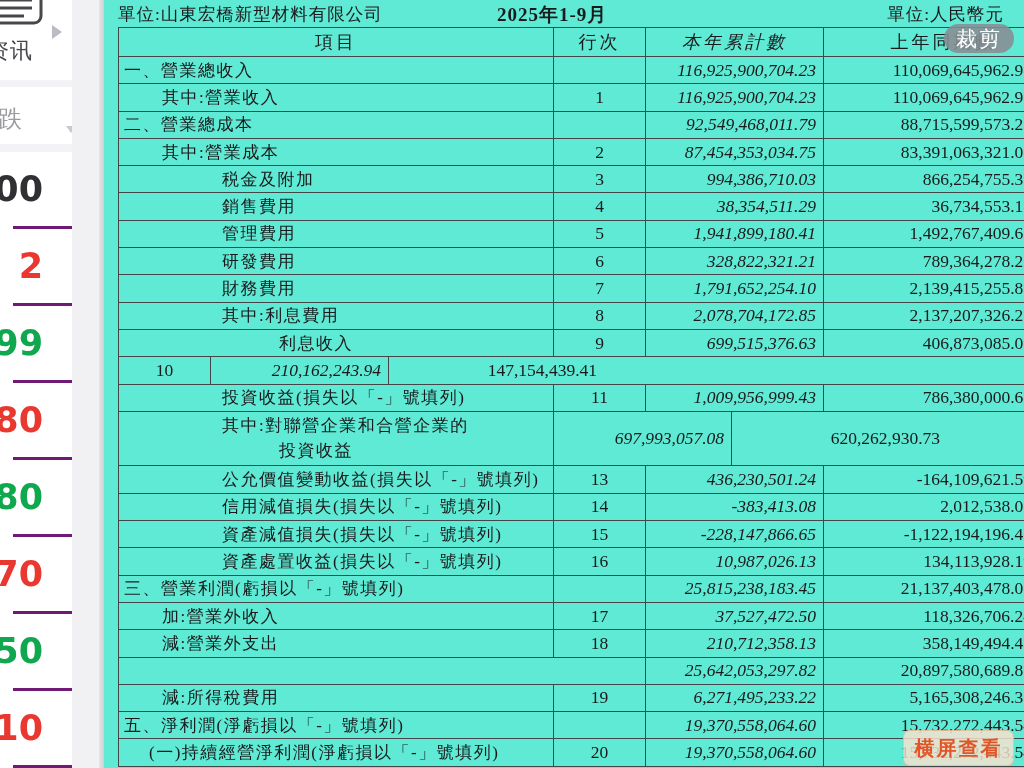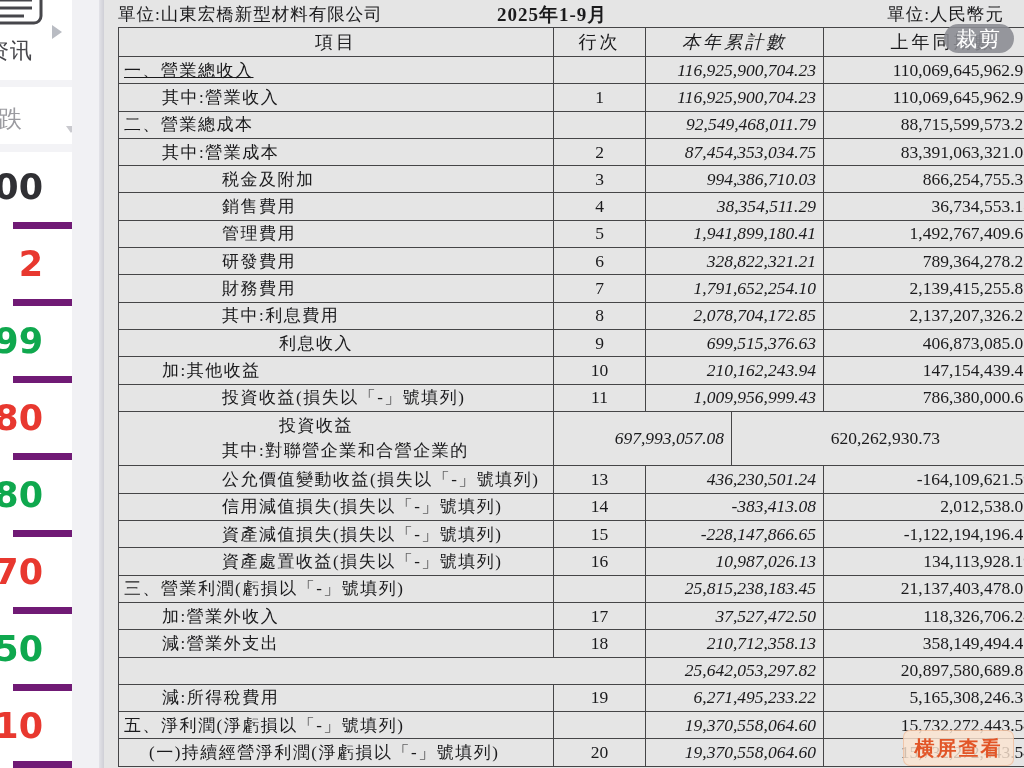--- a/index.html
+++ b/index.html
@@ -19,25 +19,25 @@
 
   .sec-band1 { position:absolute; left:0; top:80px;  width:72px; height:7px;  background:#f3f3f6; }
   .sec-band2 { position:absolute; left:0; top:144px; width:72px; height:8px;  background:#f3f3f6; }
 
   .sort-header { position:absolute; left:-2px; top:103px; font-size:24px; color:#9b9ba0; letter-spacing:1px; }
   .sort-tri { position:absolute; left:66px; top:126px; width:0; height:0;
               border-top:7px solid #c9c9ce; border-left:5px solid transparent; border-right:5px solid transparent; }
 
   .quote-list { position:absolute; left:0; top:152px; width:72px; list-style:none; }
   .quote-row { height:77px; display:flex; align-items:center; justify-content:flex-end;
-               padding-right:29px; border-bottom:7px solid #701a75;
+               padding-right:29px; border-bottom:3px solid #701a75;
                font-size:35px; font-weight:700; font-family:"DejaVu Sans","Liberation Sans",sans-serif;margin-left:13px; }
 
   
-  .page { position:absolute; left:104px; top:0; width:920px; height:768px; background:#e5e5e5;
+  .page { position:absolute; left:104px; top:0; width:920px; height:768px; background:#5eead4;
           font-family:"Liberation Serif","DejaVu Serif",serif; color:#1a1a1c; }
 
   .doc-head { position:absolute; top:2px; font-size:17.5px; letter-spacing:1px; white-space:nowrap; }
   .head-company { left:14px; }
   .head-period  { left:393px; font-size:19px; font-weight:600; letter-spacing:1px; }
   .head-currency{ right:20px; }
 
   
   .fin-table { position:absolute; left:14px; top:27px; width:944px;
                border-top:1.4px solid #454547; border-left:1px solid #454547; }
@@ -107,21 +107,21 @@
 
   <div class="fin-table">
     <div class="t-row hdr">
       <div class="t-cell c1">項目</div>
       <div class="t-cell c2">行次</div>
       <div class="t-cell c3">本年累計數</div>
       <div class="t-cell c4">上年同期數</div>
     </div>
     <div id="table-body">
         <div class="t-row">
-          <div class="t-cell c1 lbl" style="padding-left: 5px; text-decoration: underline;">一、營業總收入</div>
+          <div class="t-cell c1 lbl" style="padding-left: 5px;">一、營業總收入</div>
           <div class="t-cell c2 num"></div>
           <div class="t-cell c3 num">116,925,900,704.23</div>
           <div class="t-cell c4 num">110,069,645,962.98</div>
         </div>
         <div class="t-row">
           <div class="t-cell c1 lbl" style="padding-left: 43px;">其中:營業收入</div>
           <div class="t-cell c2 num">1</div>
           <div class="t-cell c3 num">116,925,900,704.23</div>
           <div class="t-cell c4 num">110,069,645,962.98</div>
         </div>
@@ -173,36 +173,35 @@
           <div class="t-cell c3 num">2,078,704,172.85</div>
           <div class="t-cell c4 num">2,137,207,326.27</div>
         </div>
         <div class="t-row">
           <div class="t-cell c1 lbl" style="padding-left: 160px;">利息收入</div>
           <div class="t-cell c2 num">9</div>
           <div class="t-cell c3 num">699,515,376.63</div>
           <div class="t-cell c4 num">406,873,085.02</div>
         </div>
         <div class="t-row">
-          <div class="t-cell c1 lbl" style="padding-left: 43px;">加:其他收益</div>
           <div class="t-cell c2 num">10</div>
           <div class="t-cell c3 num">210,162,243.94</div>
           <div class="t-cell c4 num">147,154,439.41</div>
         </div>
         <div class="t-row">
           <div class="t-cell c1 lbl" style="padding-left: 103px;">投資收益(損失以「-」號填列)</div>
           <div class="t-cell c2 num">11</div>
           <div class="t-cell c3 num">1,009,956,999.43</div>
           <div class="t-cell c4 num">786,380,000.68</div>
         </div>
         <div class="t-row double">
           <div class="t-cell c1 lbl">
             <div class="inner2">
+              <div style="padding-left: 103px;">其中:對聯營企業和合營企業的</div>
               <div style="padding-left: 160px;">投資收益</div>
-              <div style="padding-left: 103px;">其中:對聯營企業和合營企業的</div>
             </div>
           </div>
           <div class="t-cell c3 num">697,993,057.08</div>
           <div class="t-cell c4 num">620,262,930.73</div>
         </div>
         <div class="t-row">
           <div class="t-cell c1 lbl" style="padding-left: 103px;">公允價值變動收益(損失以「-」號填列)</div>
           <div class="t-cell c2 num">13</div>
           <div class="t-cell c3 num">436,230,501.24</div>
           <div class="t-cell c4 num">-164,109,621.59</div>

